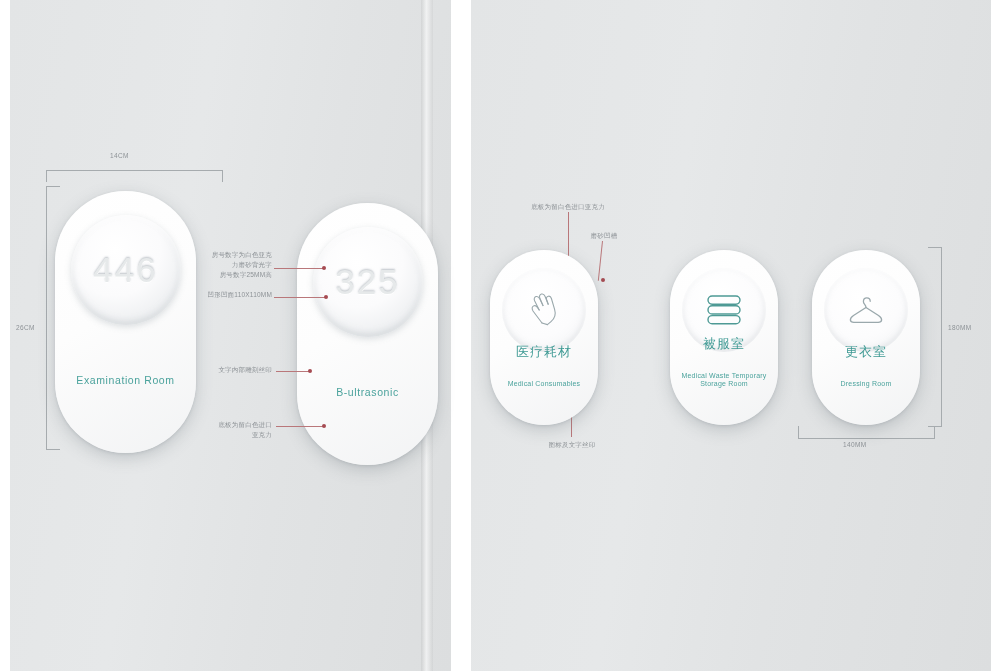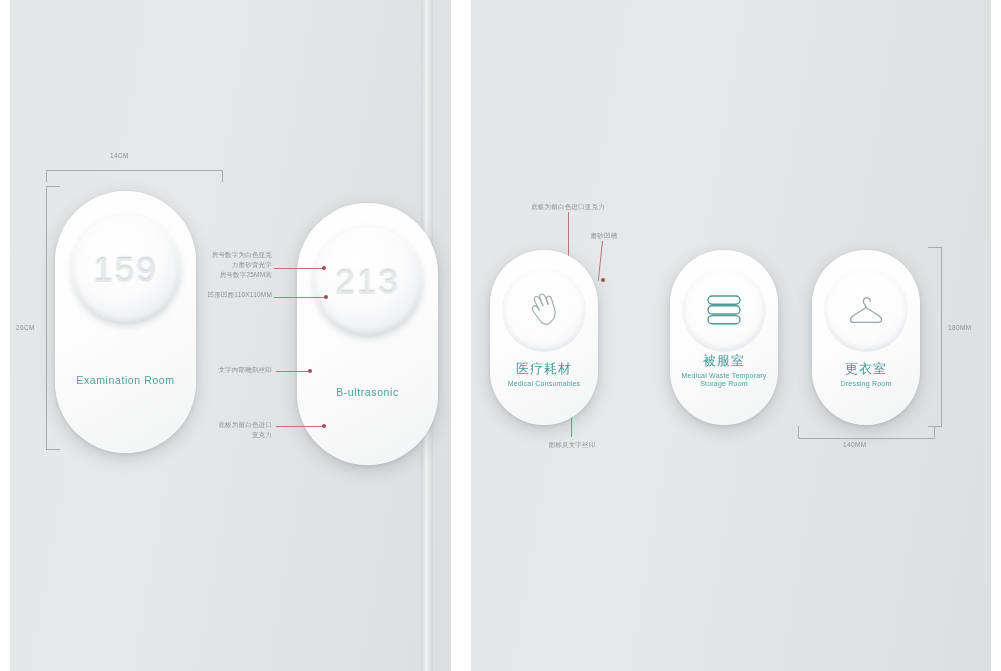--- a/index.html
+++ b/index.html
@@ -113,21 +113,21 @@
   .sign-sm .sign-text { bottom: 36px; }
   .cn {
     font-size: 20px;
     letter-spacing: 2px;
     color: #3f9a94;
     line-height: 1.15;
     white-space: nowrap;
   }
   .sign-sm .cn { font-size: 13px; letter-spacing: 1px; }
   .en {
-    margin-top: 3px;
+    margin-top: 20px;
     font-size: 10.5px;
     letter-spacing: 0.6px;
     color: #4aa29c;
     line-height: 1.25;
     white-space: nowrap;
   }
   .sign-sm .en { font-size: 7px; letter-spacing: 0.2px; white-space: normal; }
 
   
   .anno {
@@ -189,30 +189,30 @@
   <div class="dim-line dim-v" style="left:222px; top:170px; height:12px;"></div>
   <div class="dim-label" style="left:110px; top:152px;">14CM</div>
 
   <div class="dim-line dim-v" style="left:46px; top:186px; height:264px;"></div>
   <div class="dim-line dim-h" style="left:46px; top:186px; width:14px;"></div>
   <div class="dim-line dim-h" style="left:46px; top:449px; width:14px;"></div>
   <div class="dim-label" style="left:16px; top:324px;">26CM</div>
 
   <div class="sign sign-lg" style="left:55px; top:191px;">
     <div class="boss">
-      <div class="room-number">159</div>
+      <div class="room-number">446</div>
     </div>
     <div class="sign-text">
       <div class="en">Examination Room</div>
     </div>
   </div>
 
   <div class="sign sign-lg" style="left:297px; top:203px;">
     <div class="boss">
-      <div class="room-number">213</div>
+      <div class="room-number">325</div>
     </div>
     <div class="sign-text">
       <div class="en">B-ultrasonic</div>
     </div>
   </div>
 
   <div class="anno right-al" style="left:196px; top:250px; width:76px;">房号数字为白色亚克
 力磨砂背光字
 房号数字25MM高</div>
   <div class="leader" style="left:274px; top:268px; width:50px;"></div>

